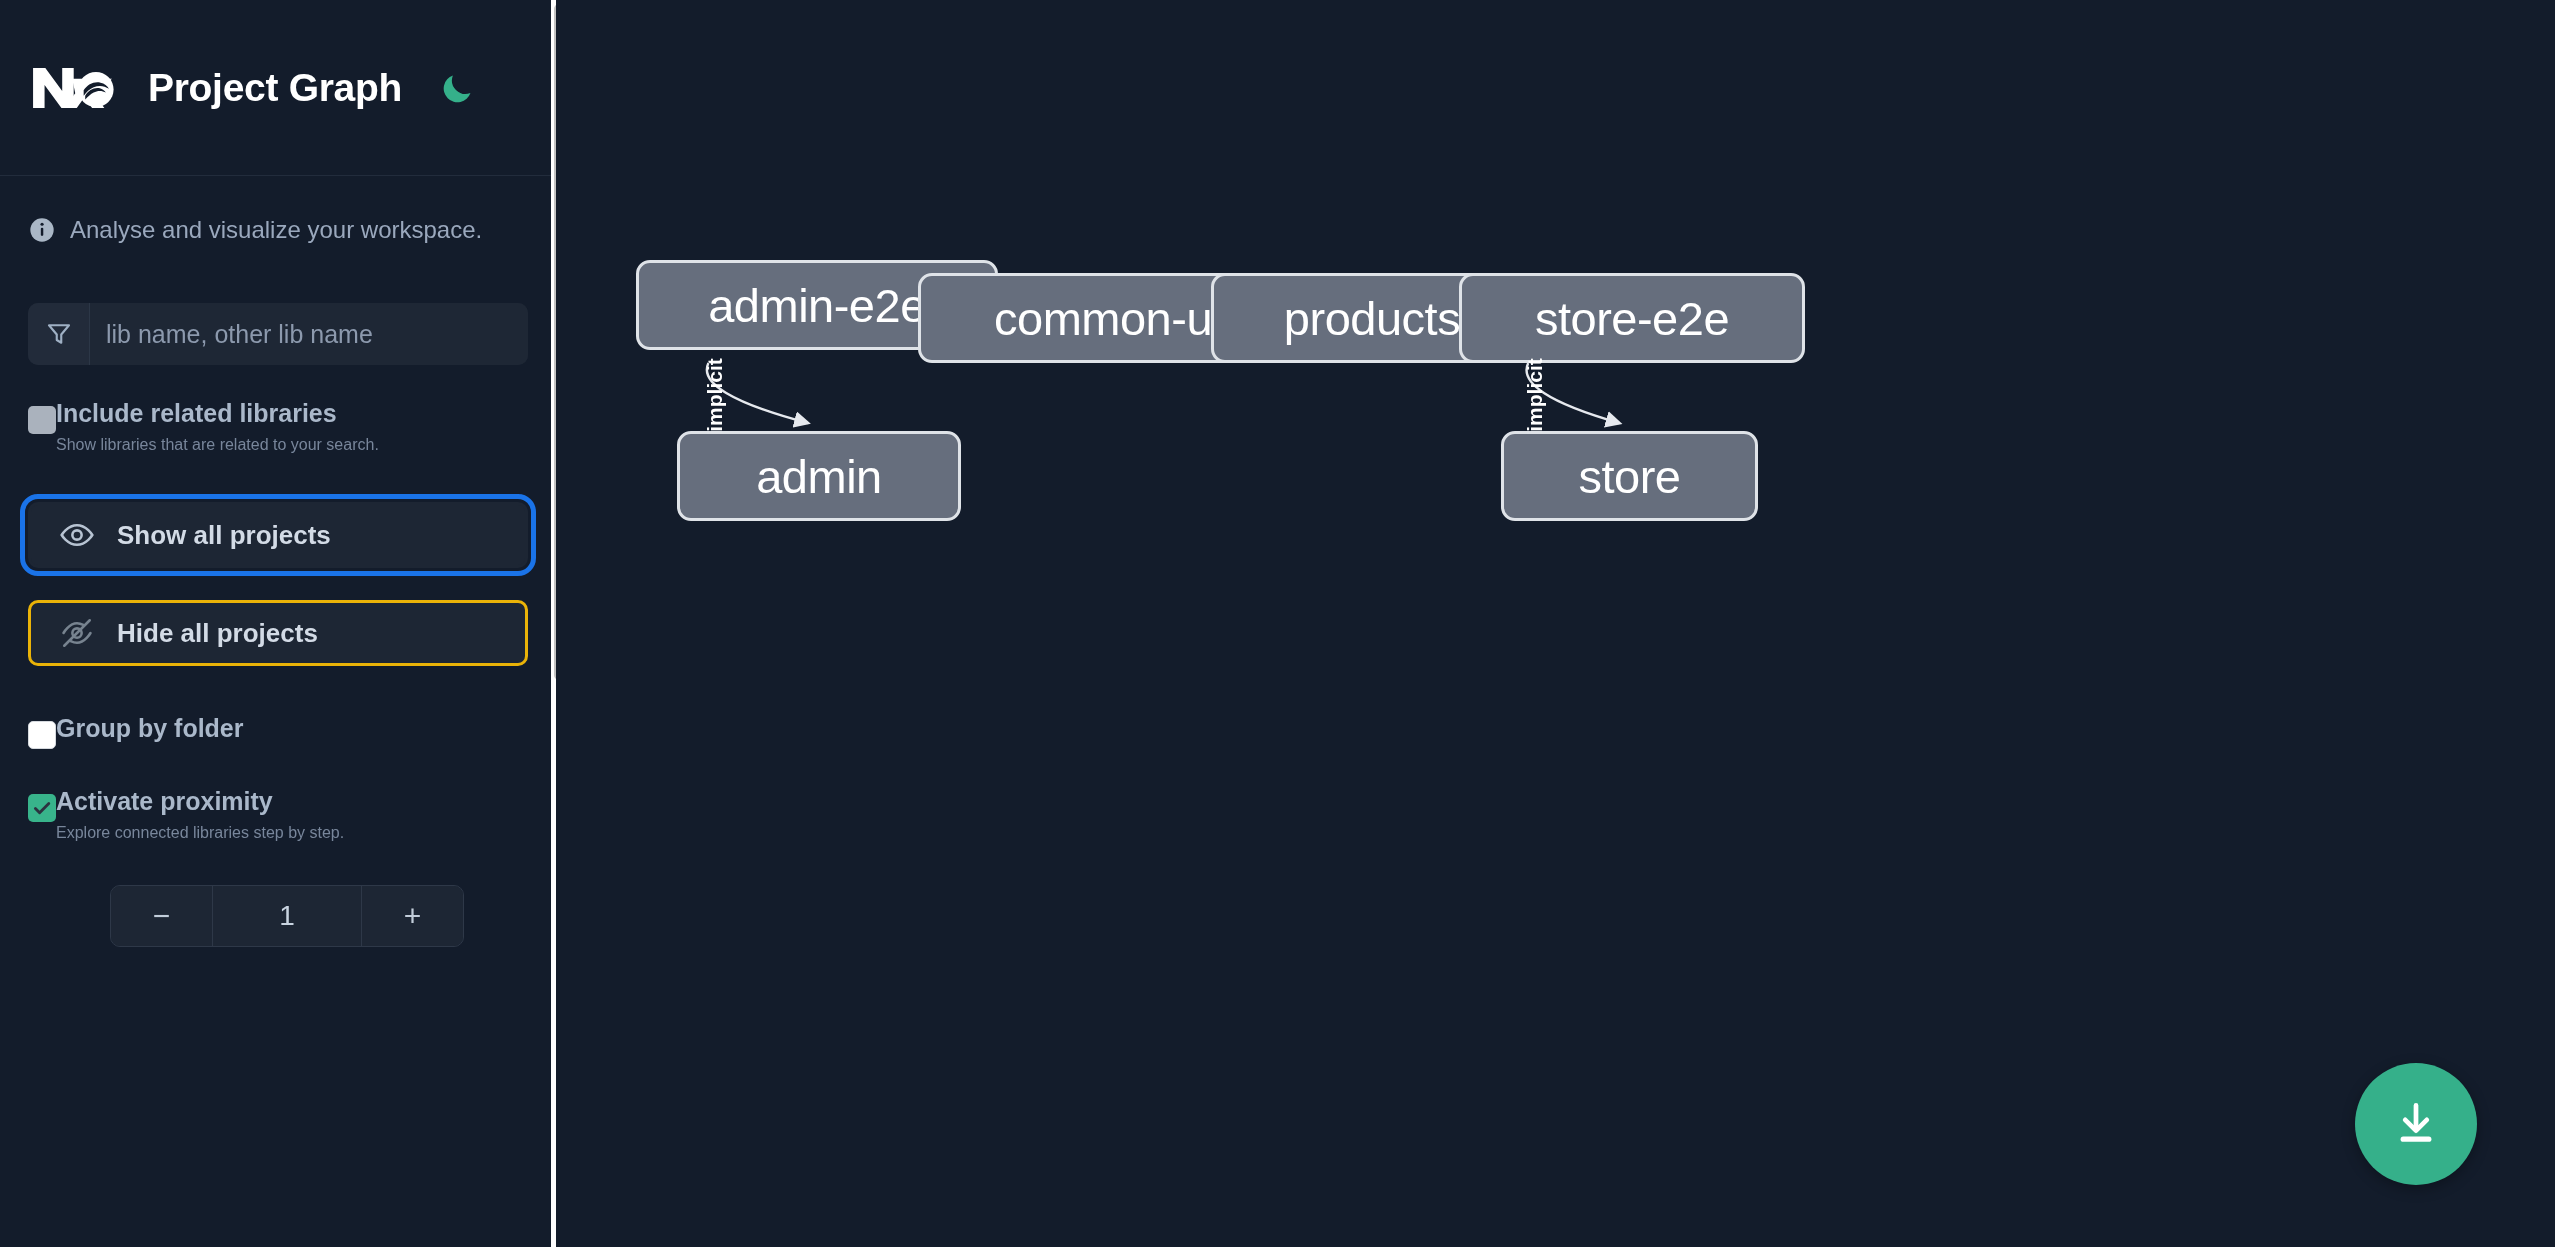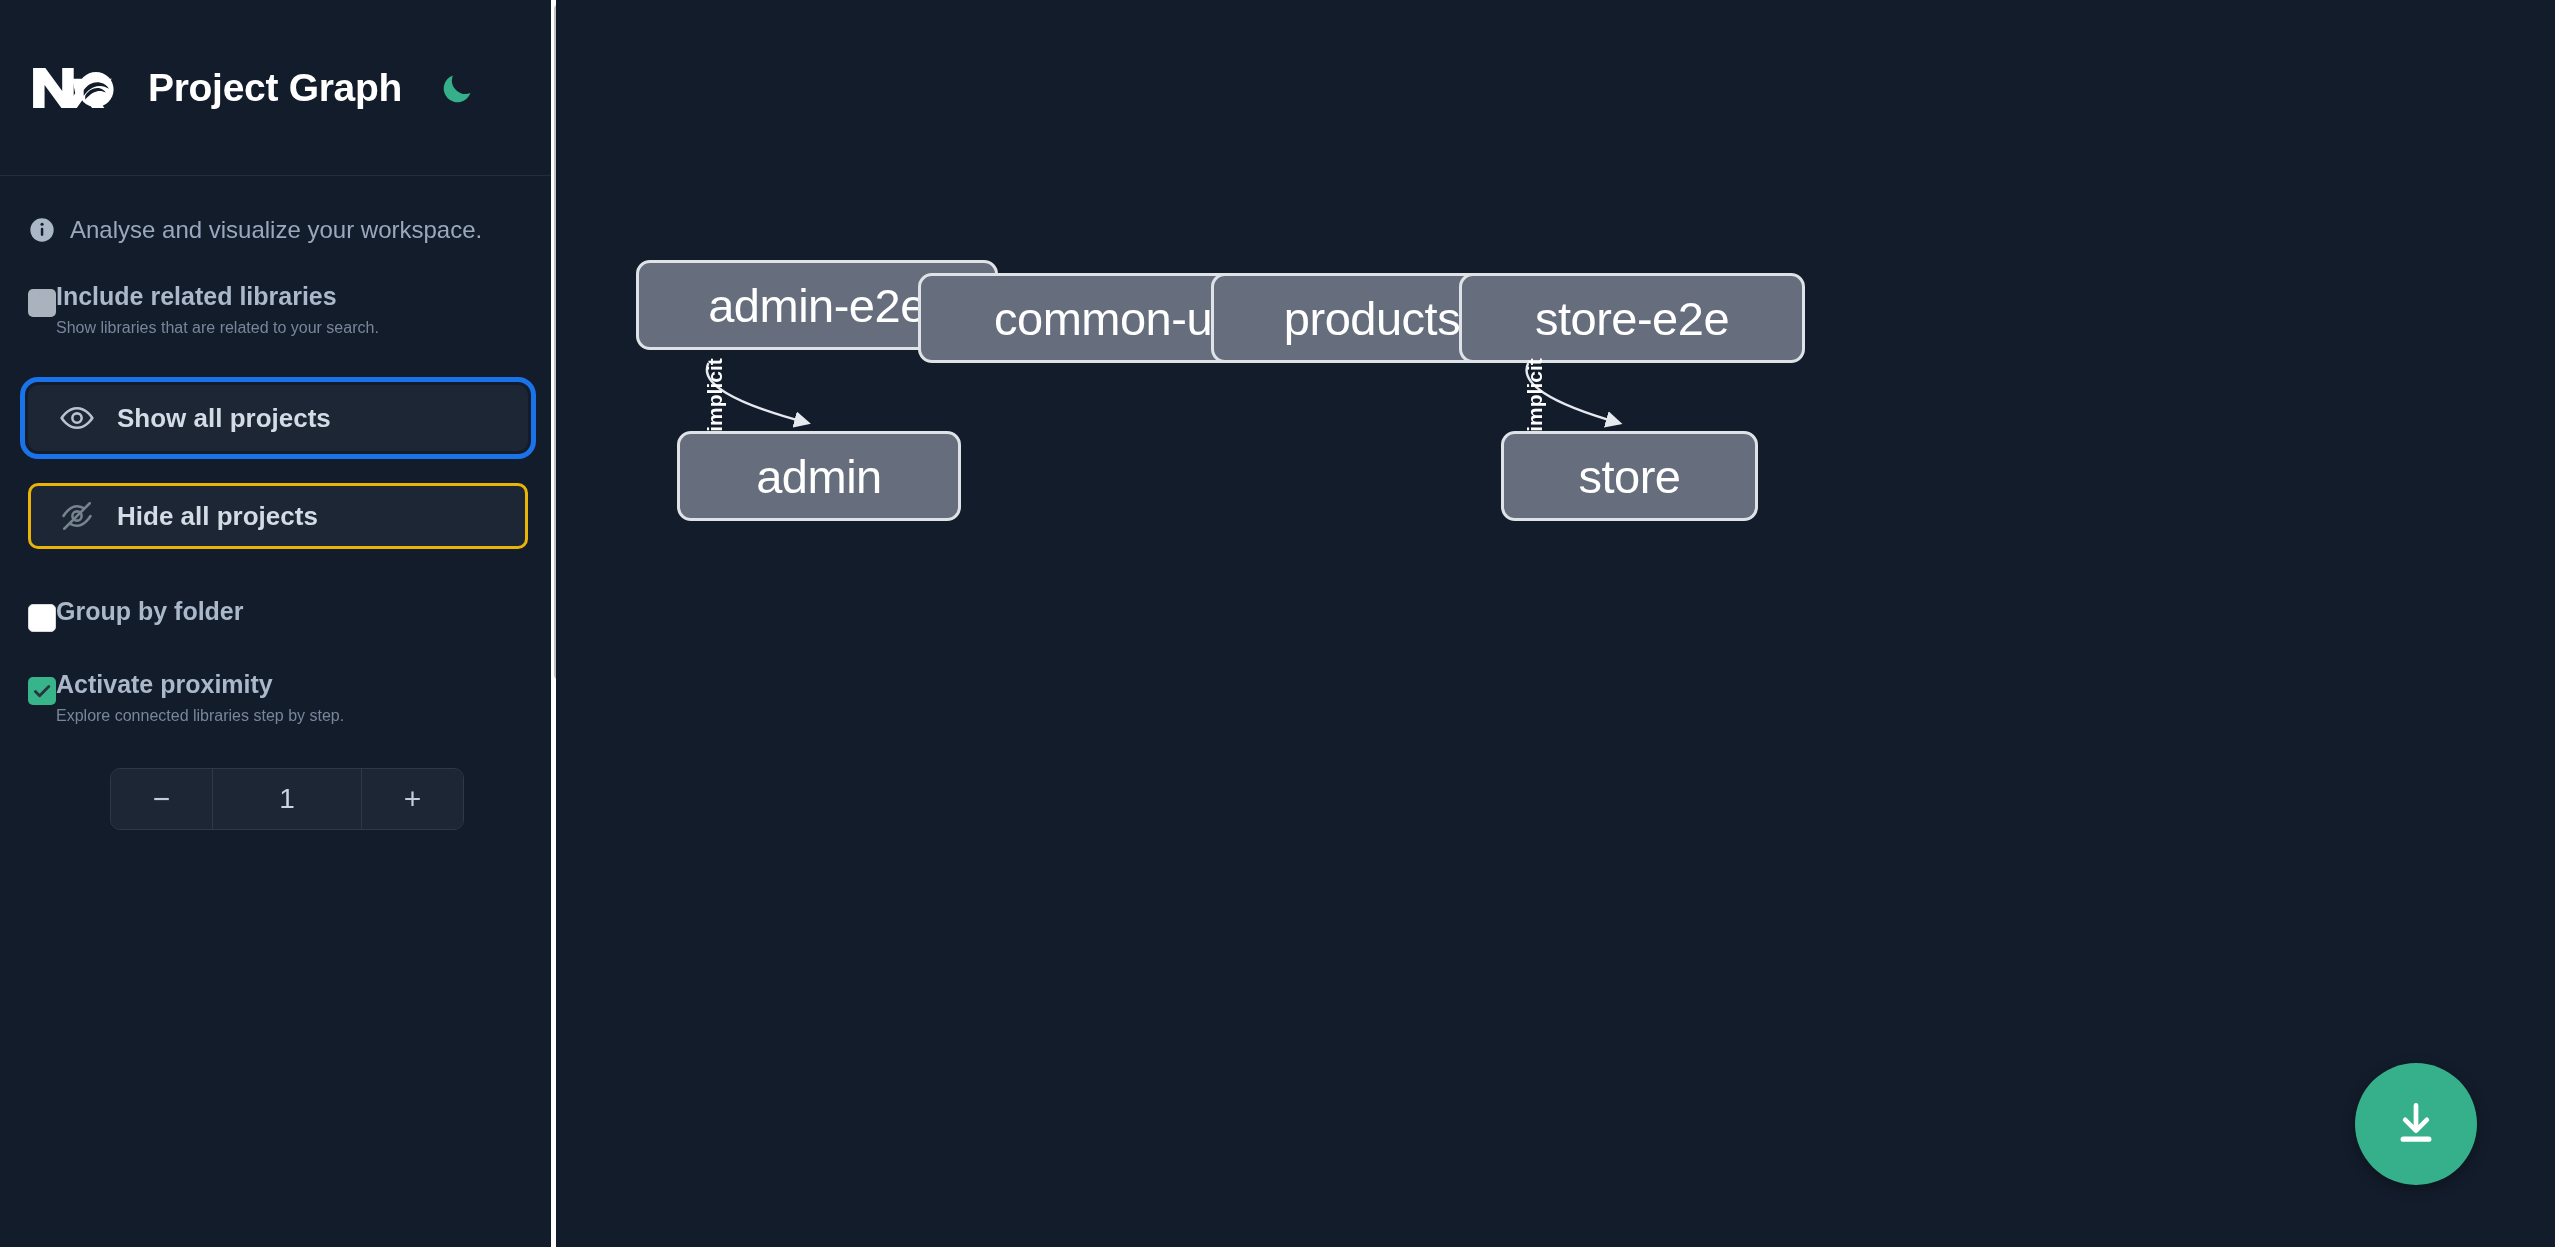--- a/index.html
+++ b/index.html
@@ -342,20 +342,30 @@
         <span class="info-icon">
           <svg viewBox="0 0 24 24" width="28" height="28" aria-hidden="true">
             <circle cx="12" cy="12" r="10" fill="#aab7c6"></circle>
             <rect x="11" y="10" width="2.1" height="7" rx="1" fill="#131c2b"></rect>
             <circle cx="12.05" cy="7.1" r="1.35" fill="#131c2b"></circle>
           </svg>
         </span>
         <span class="workspace-note-text">Analyse and visualize your workspace.</span>
       </div>
 
+      <div class="filter-row">
+        <div class="filter-box">
+          <span class="filter-icon-cell">
+            <svg viewBox="0 0 24 24" width="30" height="30" aria-hidden="true">
+              <path d="M4 5h16l-6.2 7.4V19l-3.6-2.2v-4.4z" fill="none" stroke="#9fb0c4" stroke-width="1.7" stroke-linejoin="round"></path>
+            </svg>
+          </span>
+          <input class="filter-input" type="text" placeholder="lib name, other lib name" style="">
+        </div>
+      </div>
 
       <div class="check-row">
         <span class="cb cb-disabled"></span>
         <span class="check-text">
           <span class="check-label">Include related libraries</span>
           <span class="check-desc" style="display:block">Show libraries that are related to your search.</span>
         </span>
       </div>
 
       <div class="btn-group">

